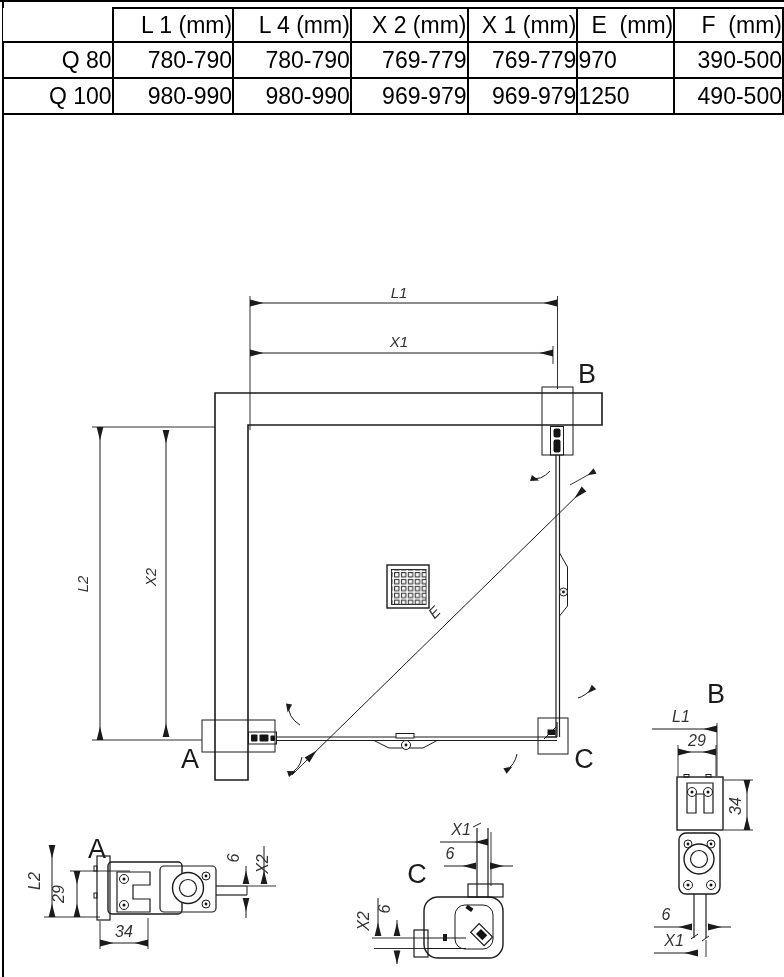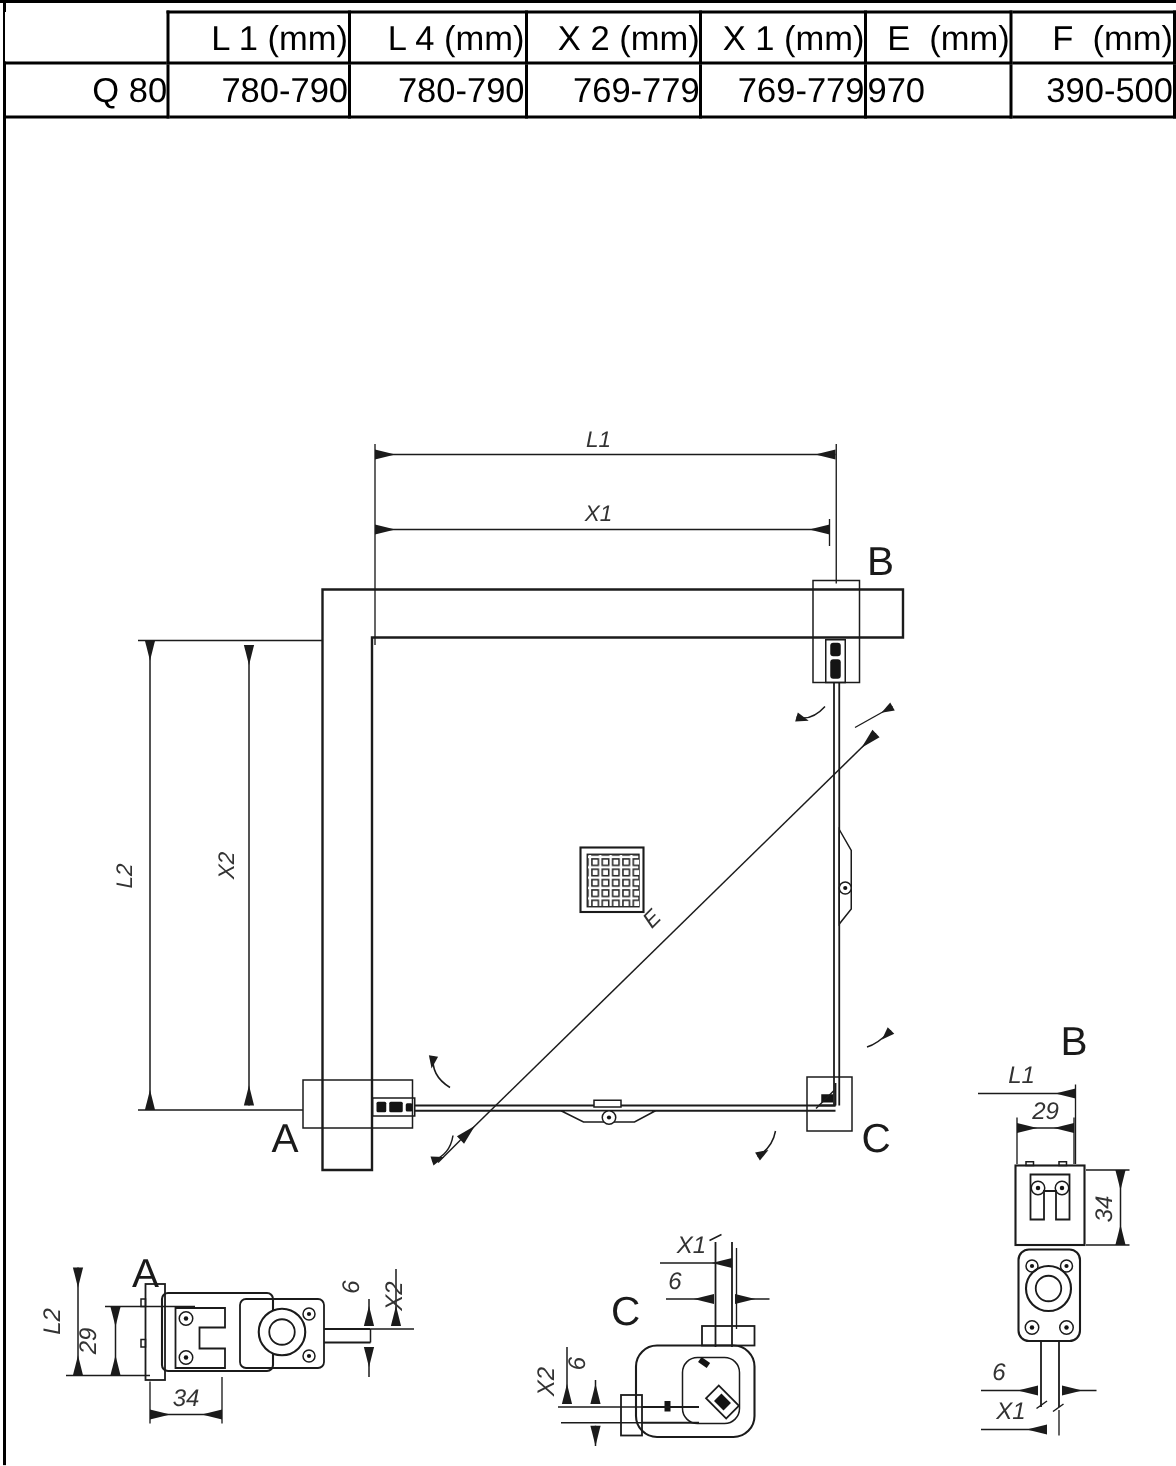--- a/index.html
+++ b/index.html
@@ -60,20 +60,29 @@
       <th>F  (mm)</th>
     </tr>
     <tr>
       <td class="name">Q 80</td>
       <td>780-790</td>
       <td>780-790</td>
       <td>769-779</td>
       <td>769-779</td>
       <td class="e">970</td>
       <td>390-500</td>
+    </tr>
+    <tr>
+      <td class="name">Q 100</td>
+      <td>980-990</td>
+      <td>980-990</td>
+      <td>969-979</td>
+      <td>969-979</td>
+      <td class="e">1250</td>
+      <td>490-500</td>
     </tr>
   </tbody>
     </table>
 
   <svg class="drawing" width="784" height="977" viewBox="0 0 784 977">
     <defs>
       <pattern id="hatch" width="23" height="23" patternUnits="userSpaceOnUse" patternTransform="rotate(45)">
         <line x1="0" y1="0" x2="0" y2="23" stroke="#2a2a2a" stroke-width="1"></line>
       </pattern>
       <pattern id="drain" x="394" y="572" width="6.9" height="6.9" patternUnits="userSpaceOnUse">

